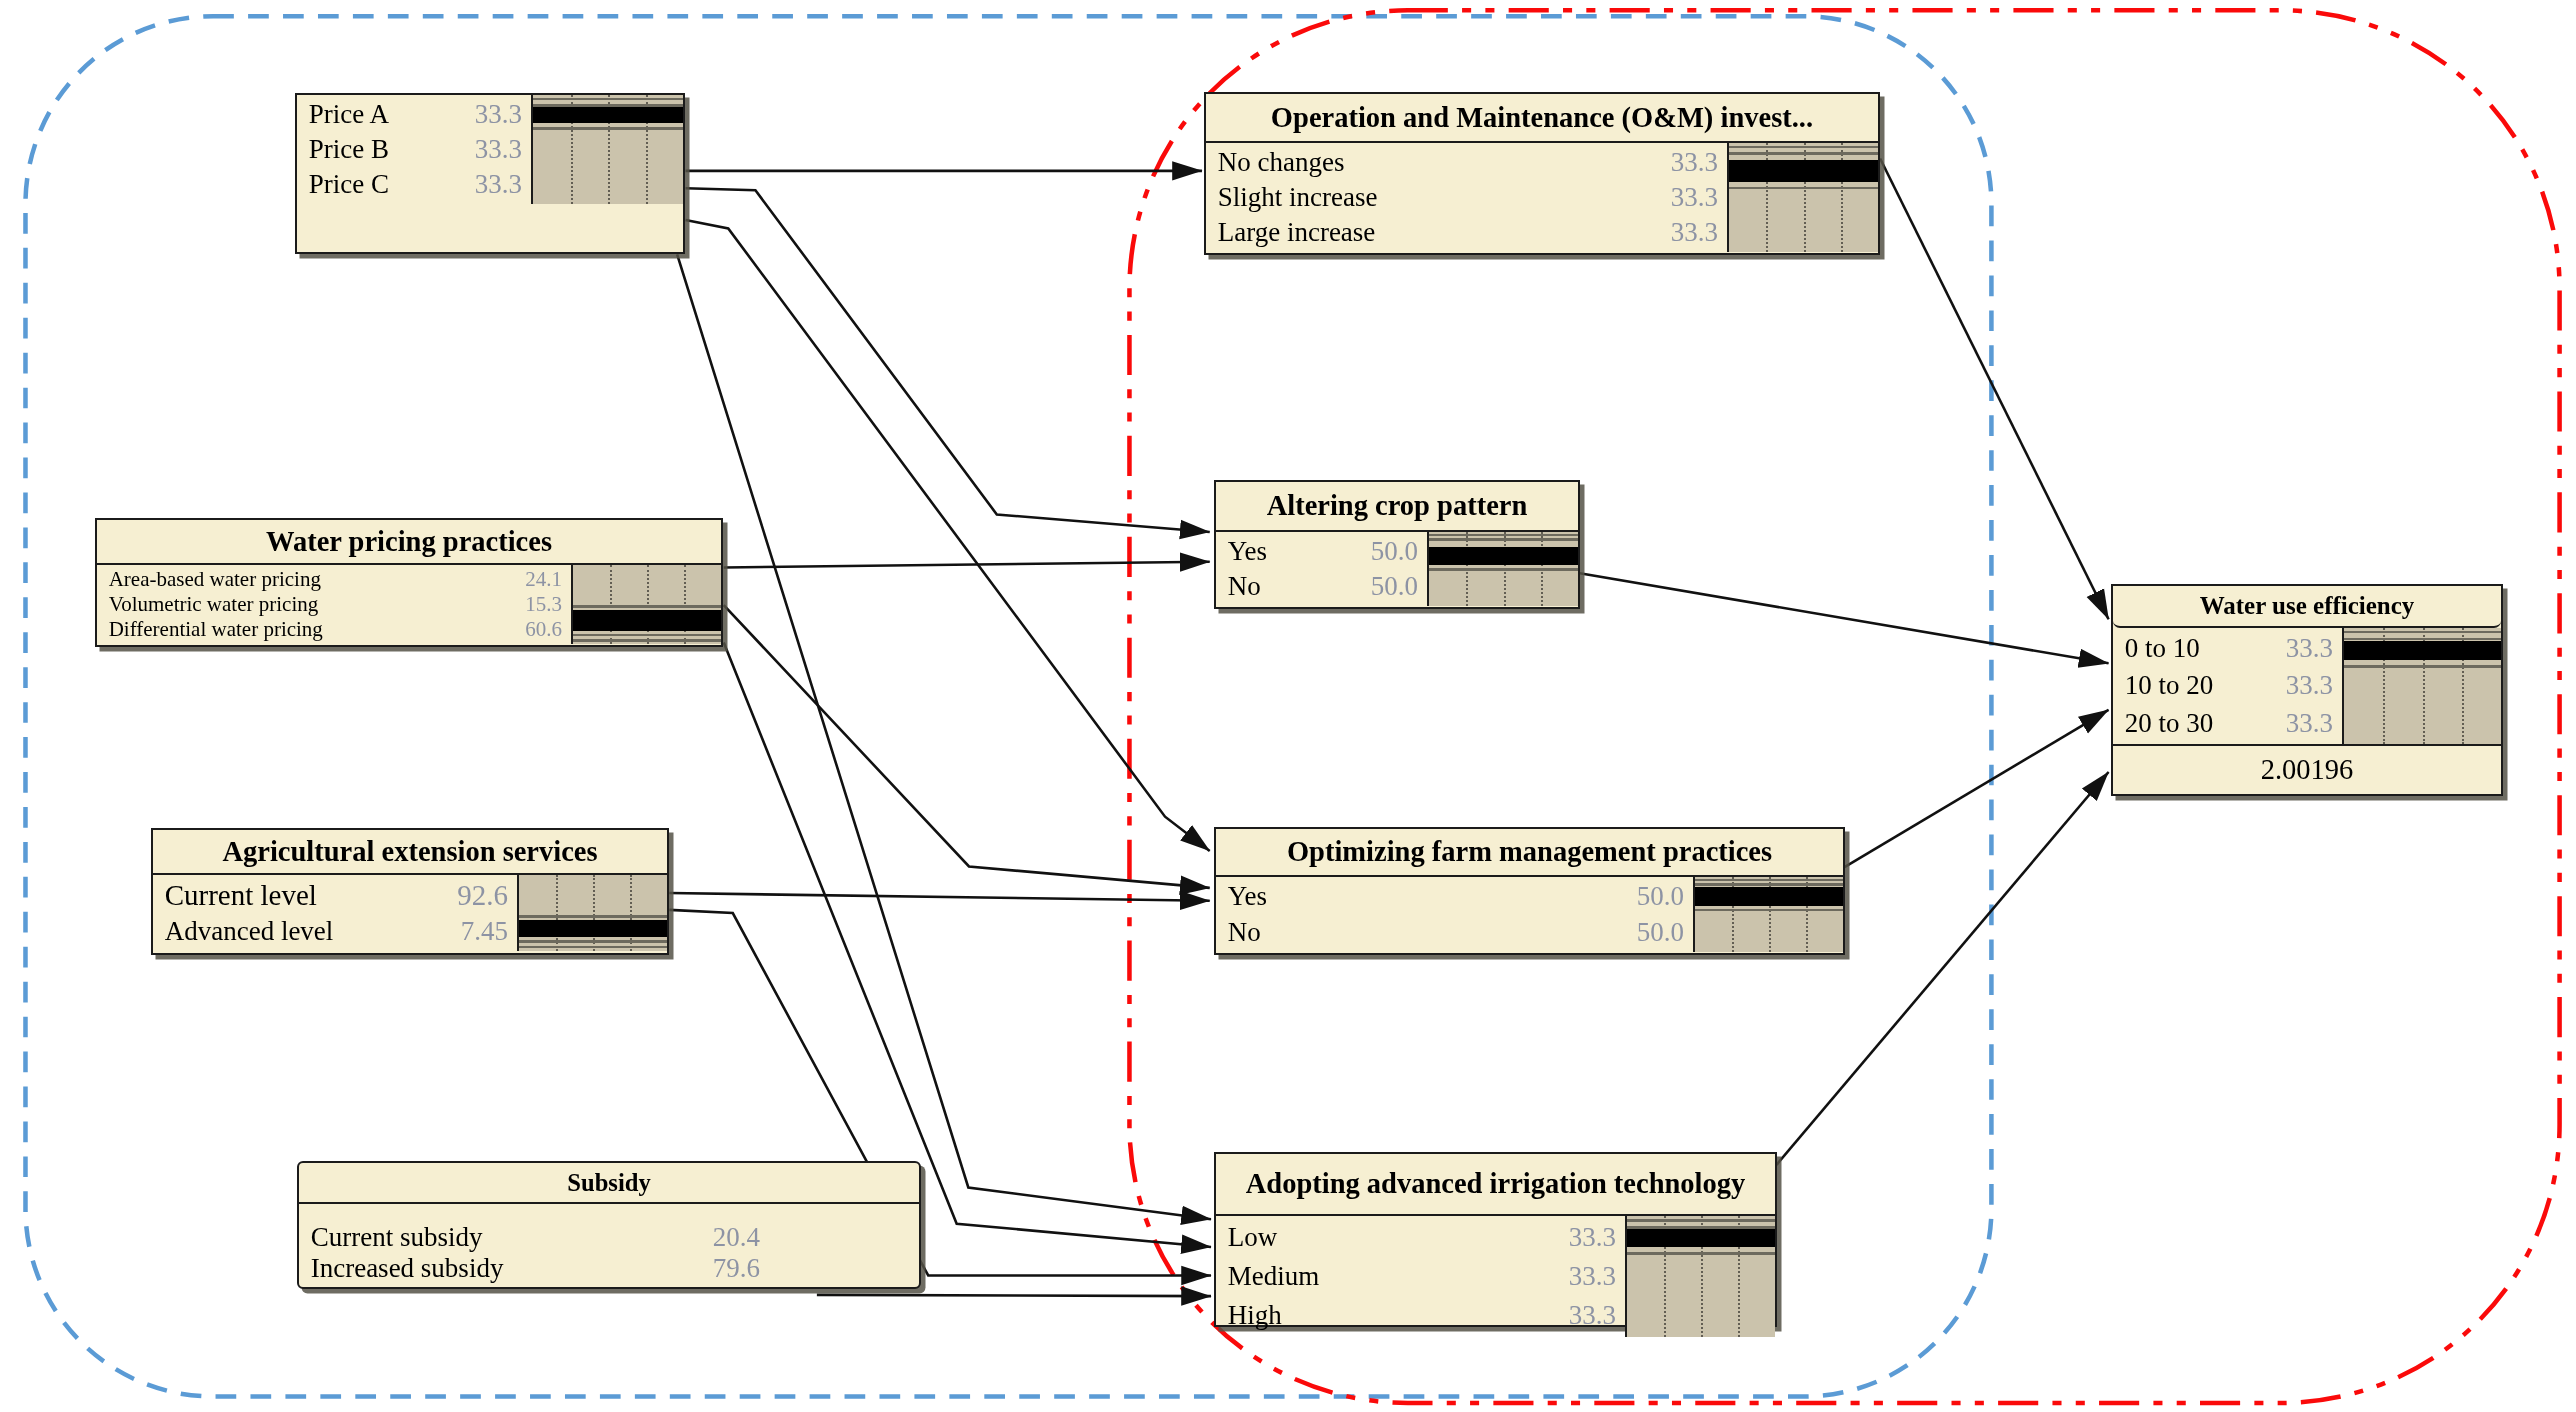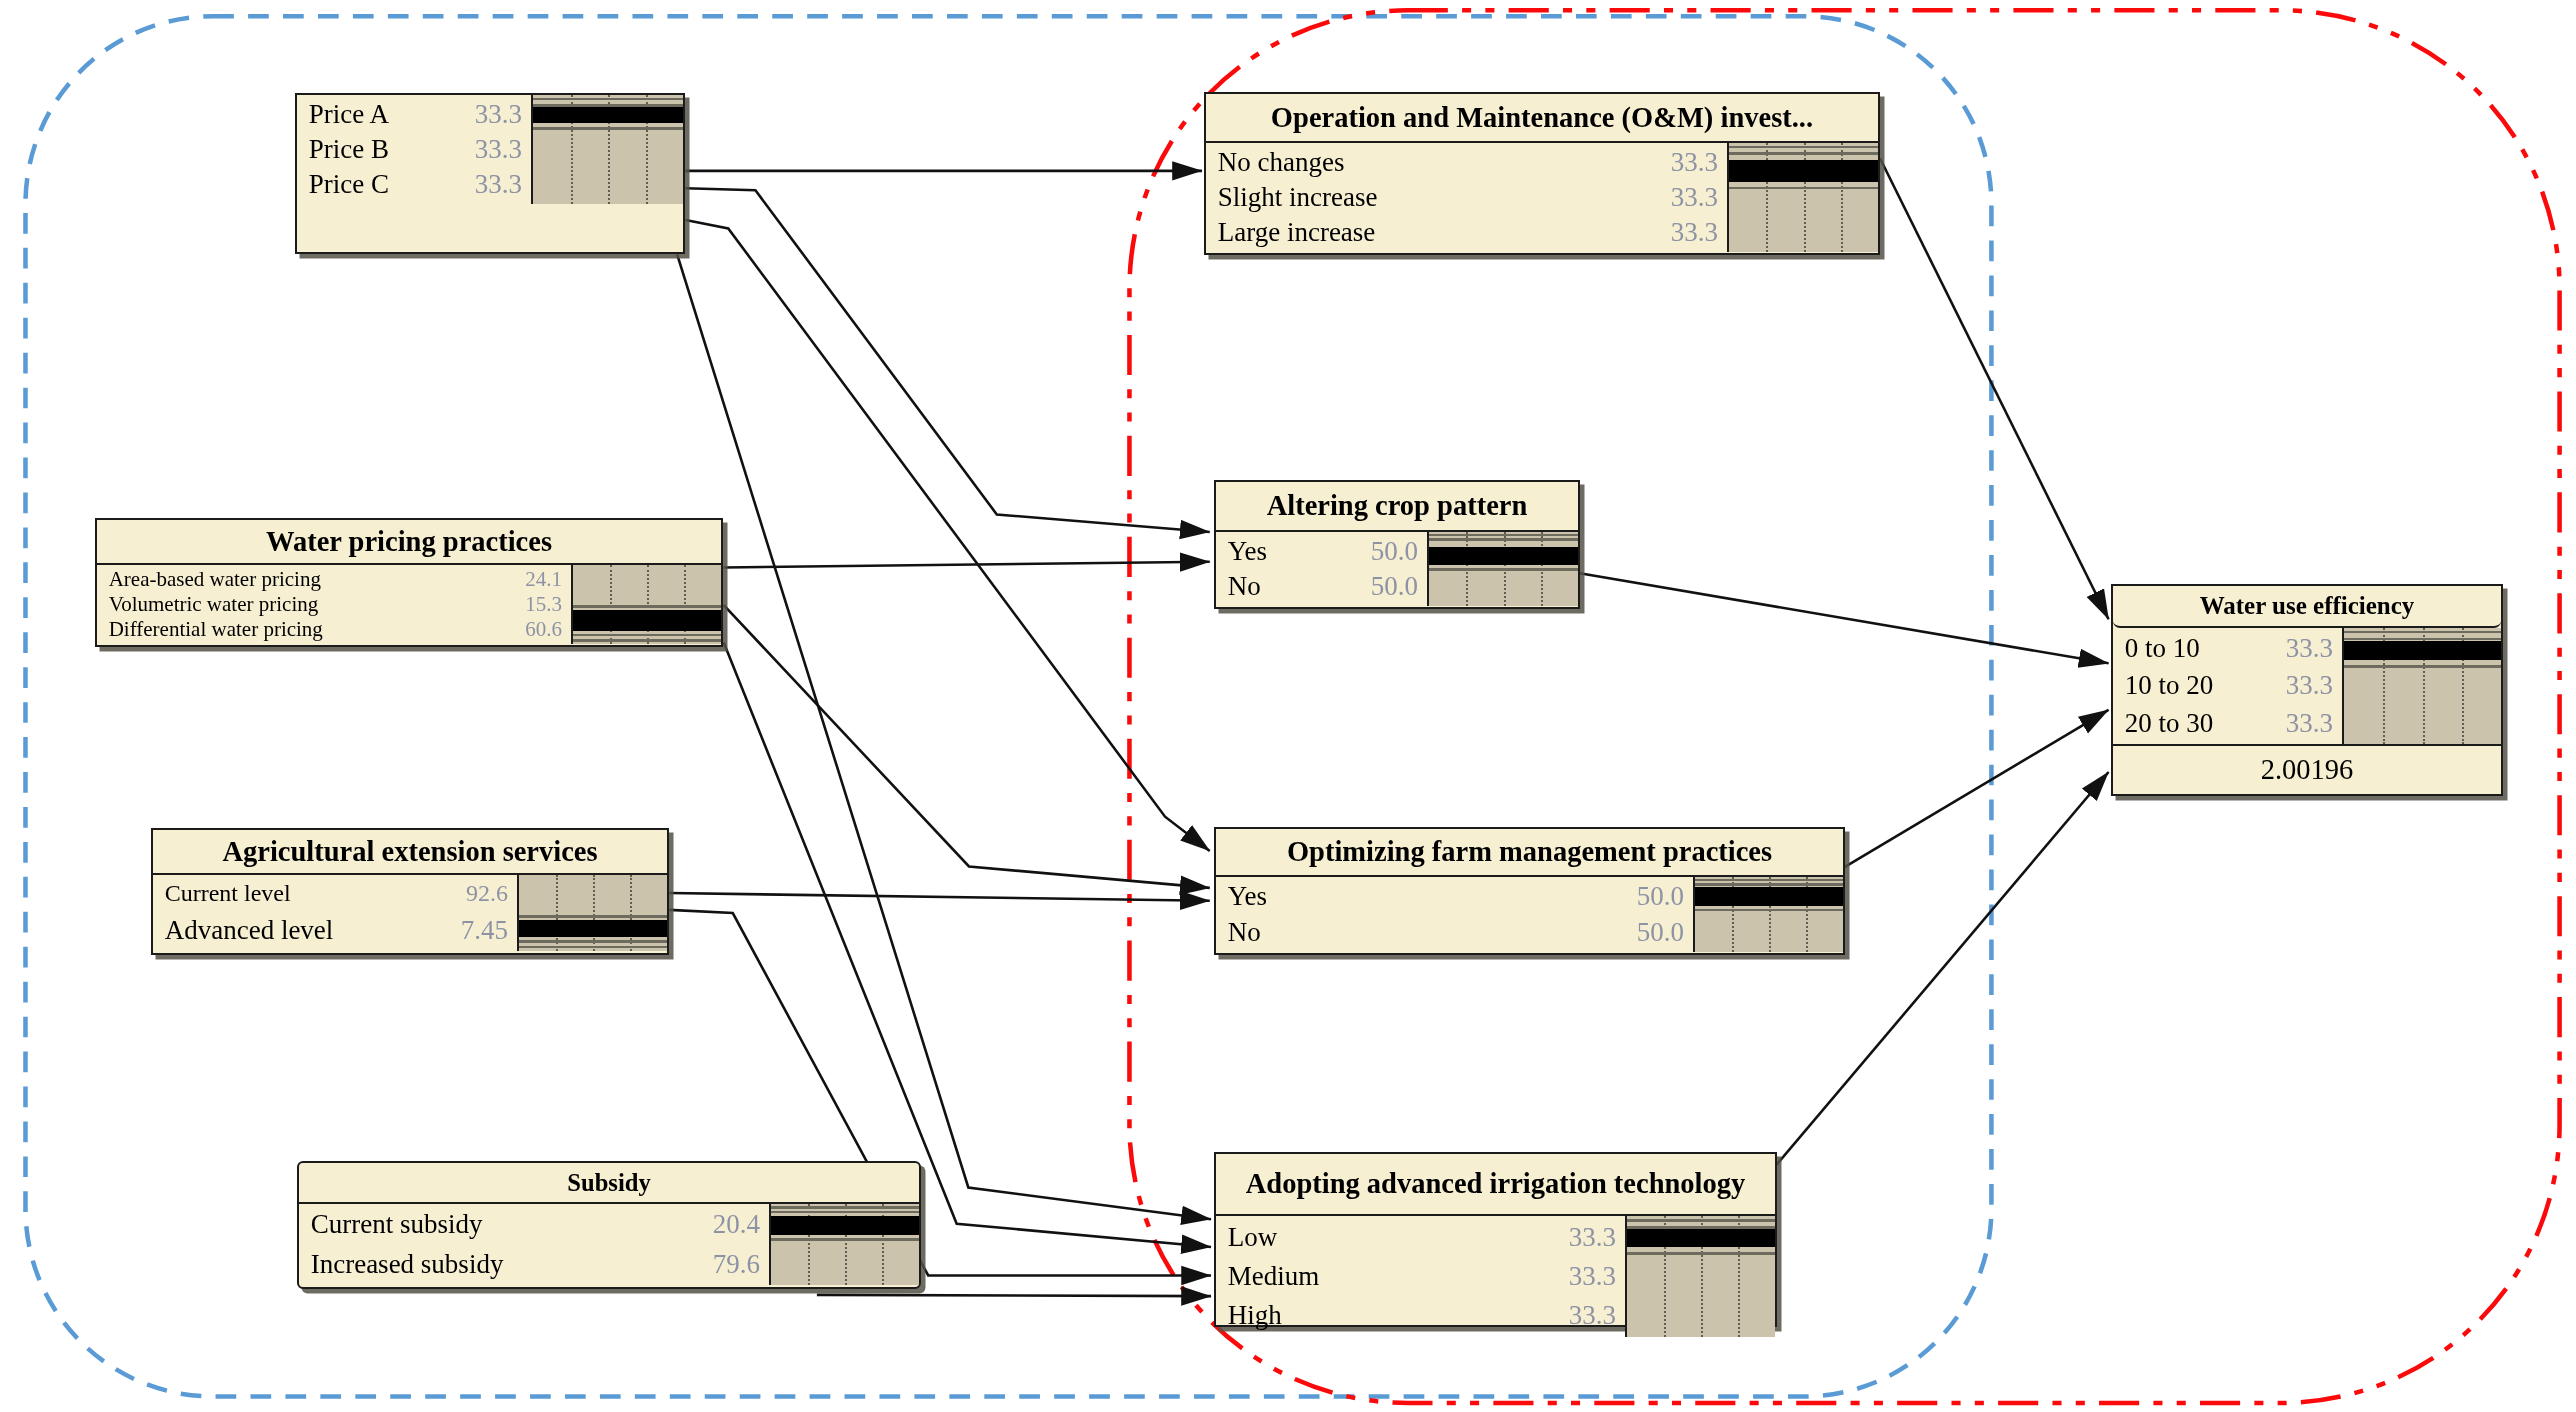--- a/index.html
+++ b/index.html
@@ -109,21 +109,21 @@
             <div class="hline" style="top: 51%;"></div>
             <div class="hline" style="top: 87%;"></div>
             <div class="hline" style="top: 94%;"></div>
           </div>
         </div>
       </div>
       <div class="node" style="left: 151px; top: 828px; width: 518px; height: 127px;">
         <div class="node-title" style="height: 45px; font-size: 28.5px;">Agricultural extension services</div>
         <div class="node-body" style="height: 76px;">
           <div class="states">
-            <div class="state-row" style="font-size: 24px; gap: 44px;">
+            <div class="state-row" style="font-size: 29px; gap: 44px;">
               <span class="state-label">Current level</span>
               <span class="state-value">92.6</span>
             </div>
             <div class="state-row" style="font-size: 27px;">
               <span class="state-label">Advanced level</span>
               <span class="state-value">7.45</span>
             </div>
           </div>
           <div class="bars" style="width: 150px;">
             <div class="vline" style="left: 25%;"></div>
@@ -131,21 +131,21 @@
             <div class="vline" style="left: 75%;"></div>
             <div class="band" style="top: 59%; height: 23%;"></div>
             <div class="hline" style="top: 53%;"></div>
             <div class="hline" style="top: 86%;"></div>
             <div class="hline" style="top: 93%;"></div>
           </div>
         </div>
       </div>
       <div class="node" style="left: 297px; top: 1161px; width: 624px; height: 128px; border-radius: 6px;">
         <div class="node-title" style="height: 41px; font-size: 24.6px;">Subsidy</div>
-        <div class="node-body" style="height: 81px;">
+        <div class="node-body" style="height: 81px; align-items: flex-end;">
           <div class="states">
             <div class="state-row" style="font-size: 27px;">
               <span class="state-label">Current subsidy</span>
               <span class="state-value">20.4</span>
             </div>
             <div class="state-row" style="font-size: 27px;">
               <span class="state-label">Increased subsidy</span>
               <span class="state-value">79.6</span>
             </div>
           </div>

